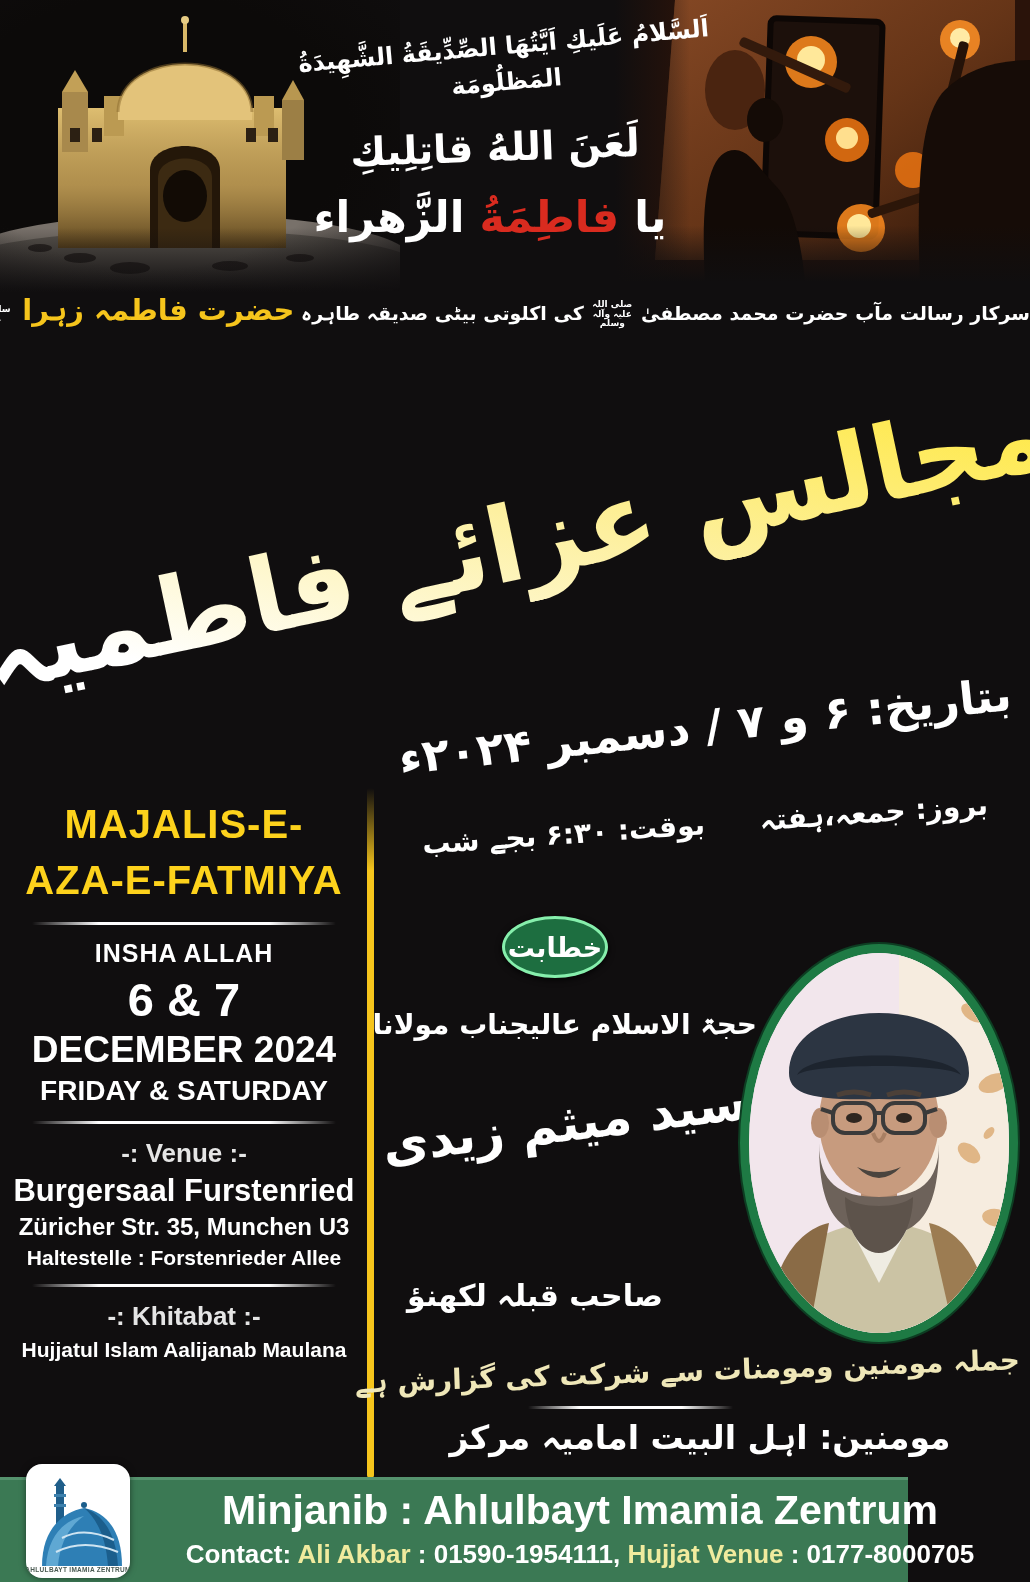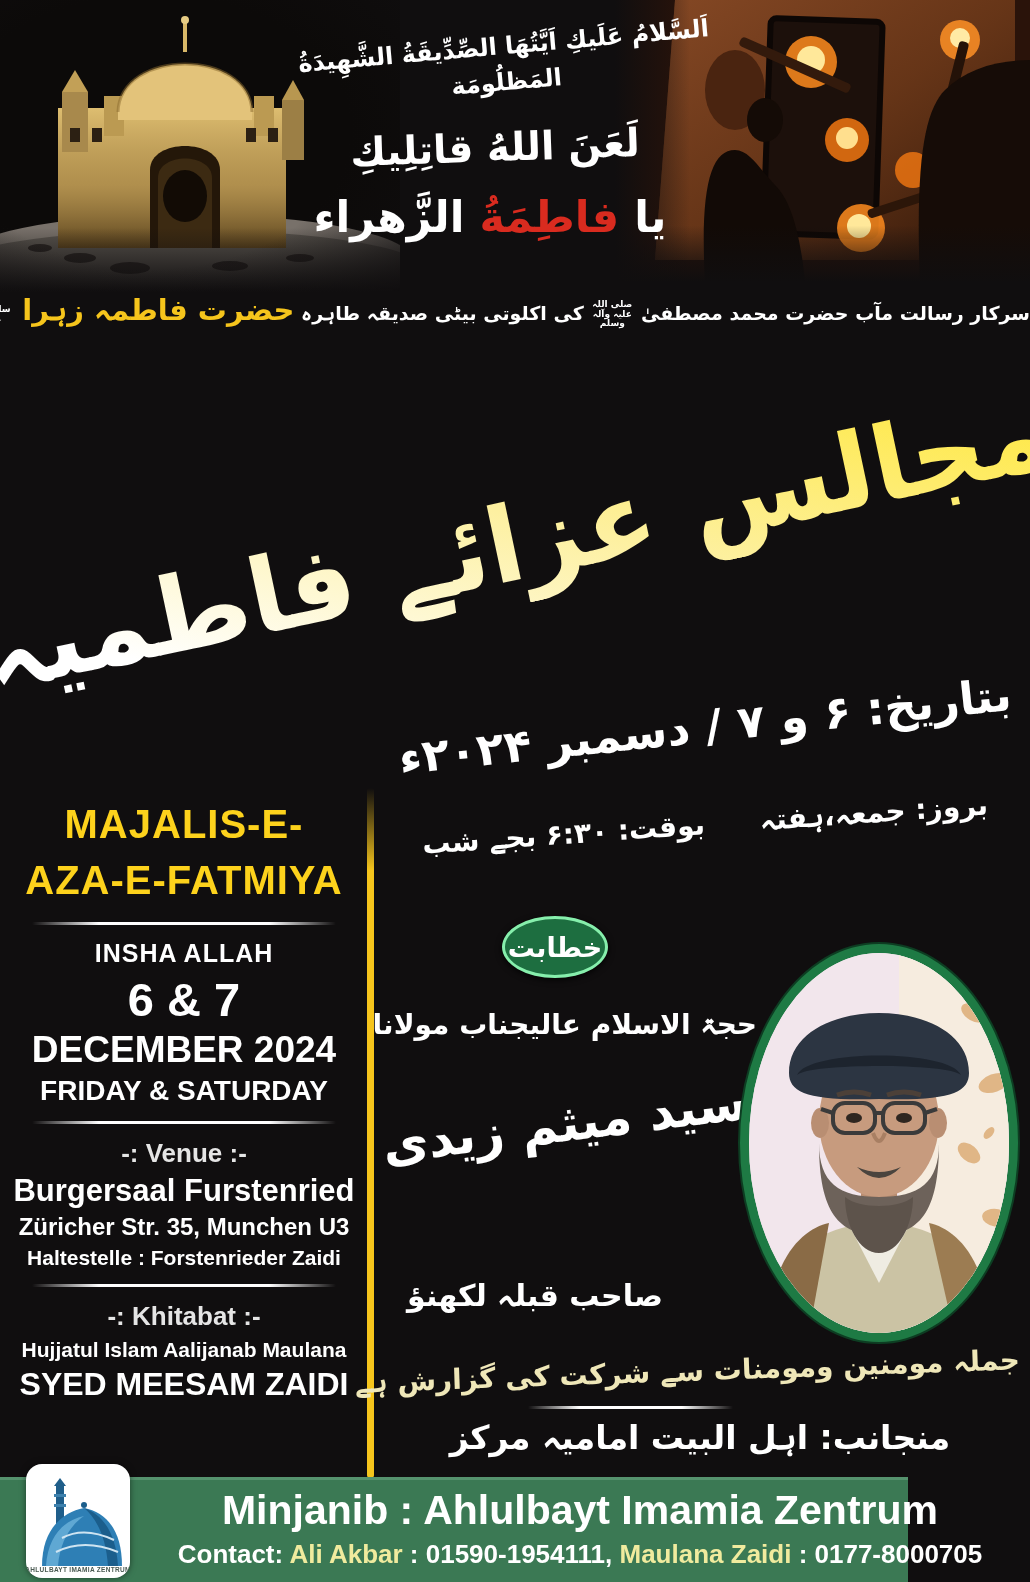--- a/index.html
+++ b/index.html
@@ -273,25 +273,24 @@
     </div>
     <div class="divider"></div>
     <div class="lp-insha">INSHA ALLAH</div>
     <div class="lp-dates">6 &amp; 7</div>
     <div class="lp-month">DECEMBER 2024</div>
     <div class="lp-days">FRIDAY &amp; SATURDAY</div>
     <div class="divider"></div>
     <div class="lp-head">-: Venue :-</div>
     <div class="lp-venue-name">Burgersaal Furstenried</div>
     <div class="lp-venue-addr">Züricher Str. 35, Munchen U3</div>
-    <div class="lp-venue-stop">Haltestelle : Forstenrieder Zaidi</div>
+    <div class="lp-venue-stop">Haltestelle : Forstenrieder Allee</div>
     <div class="divider"></div>
     <div class="lp-head">-: Khitabat :-</div>
     <div class="lp-sp-title">Hujjatul Islam Aalijanab Maulana</div>
-    <div class="lp-sp-name">SYED MEESAM ZAIDI</div>
   </div>
 
   <div class="abs v-line"></div>
 
   <div class="abs badge">خطابت</div>
   <div class="abs sp-title-urdu">حجۃ الاسلام عالیجناب مولانا</div>
   <div class="abs sp-name-urdu">سید میثم زیدی</div>
   <div class="abs sp-suffix-urdu">صاحب قبلہ لکھنؤ</div>
 
   <div class="abs portrait">
@@ -330,26 +329,26 @@
       <path d="M138 142 Q155 136 172 142" stroke="#4c4038" stroke-width="5" fill="none"></path>
       <path d="M70 190 C70 260 90 282 130 282 C170 282 190 260 190 190 C190 230 170 244 130 244 C90 244 70 230 70 190 Z" fill="#6d625a"></path>
       <path d="M96 244 C96 272 110 300 130 300 C150 300 164 272 164 244 C150 256 110 256 96 244 Z" fill="#5d534b"></path>
       <path d="M108 214 Q130 224 152 214 Q130 236 108 214 Z" fill="#4a443e"></path>
       <path d="M124 180 Q130 196 136 180" stroke="#a87f63" stroke-width="4" fill="none"></path>
     </svg>
   </div>
 
   <div class="abs request-line">جملہ مومنین ومومنات سے شرکت کی گزارش ہے</div>
   <div class="abs divider-right"></div>
-  <div class="abs from-line">منجانب: اہل البیت امامیہ مرکز</div>
+  <div class="abs from-line">مومنین: اہل البیت امامیہ مرکز</div>
 
   <div class="abs footer">
     <div class="footer-text">
       <div class="footer-line1">Minjanib : Ahlulbayt Imamia Zentrum</div>
-      <div class="footer-line2"><span>Contact: </span><span class="pale">Ali Akbar</span><span> : 01590-1954111, </span><span class="pale">Maulana Zaidi</span><span> : 0177-8000705</span></div>
+      <div class="footer-line2"><span>Contact: </span><span class="pale">Ali Akbar</span><span> : 01590-1954111, </span><span class="pale">Hujjat Venue</span><span> : 0177-8000705</span></div>
     </div>
   </div>
 
   <div class="abs logo">
     <svg width="92" height="88" viewBox="0 0 92 88">
       <rect x="24" y="6" width="8" height="54" fill="#1f5e8a"></rect>
       <path d="M22 8 L28 0 L34 8 Z" fill="#1f5e8a"></path>
       <rect x="22" y="16" width="12" height="3" fill="#3e81ad"></rect>
       <rect x="22" y="26" width="12" height="3" fill="#3e81ad"></rect>
       <path d="M10 88 C10 52 30 34 52 30 C74 34 90 52 90 88 Z" fill="#2e7fb5"></path>

